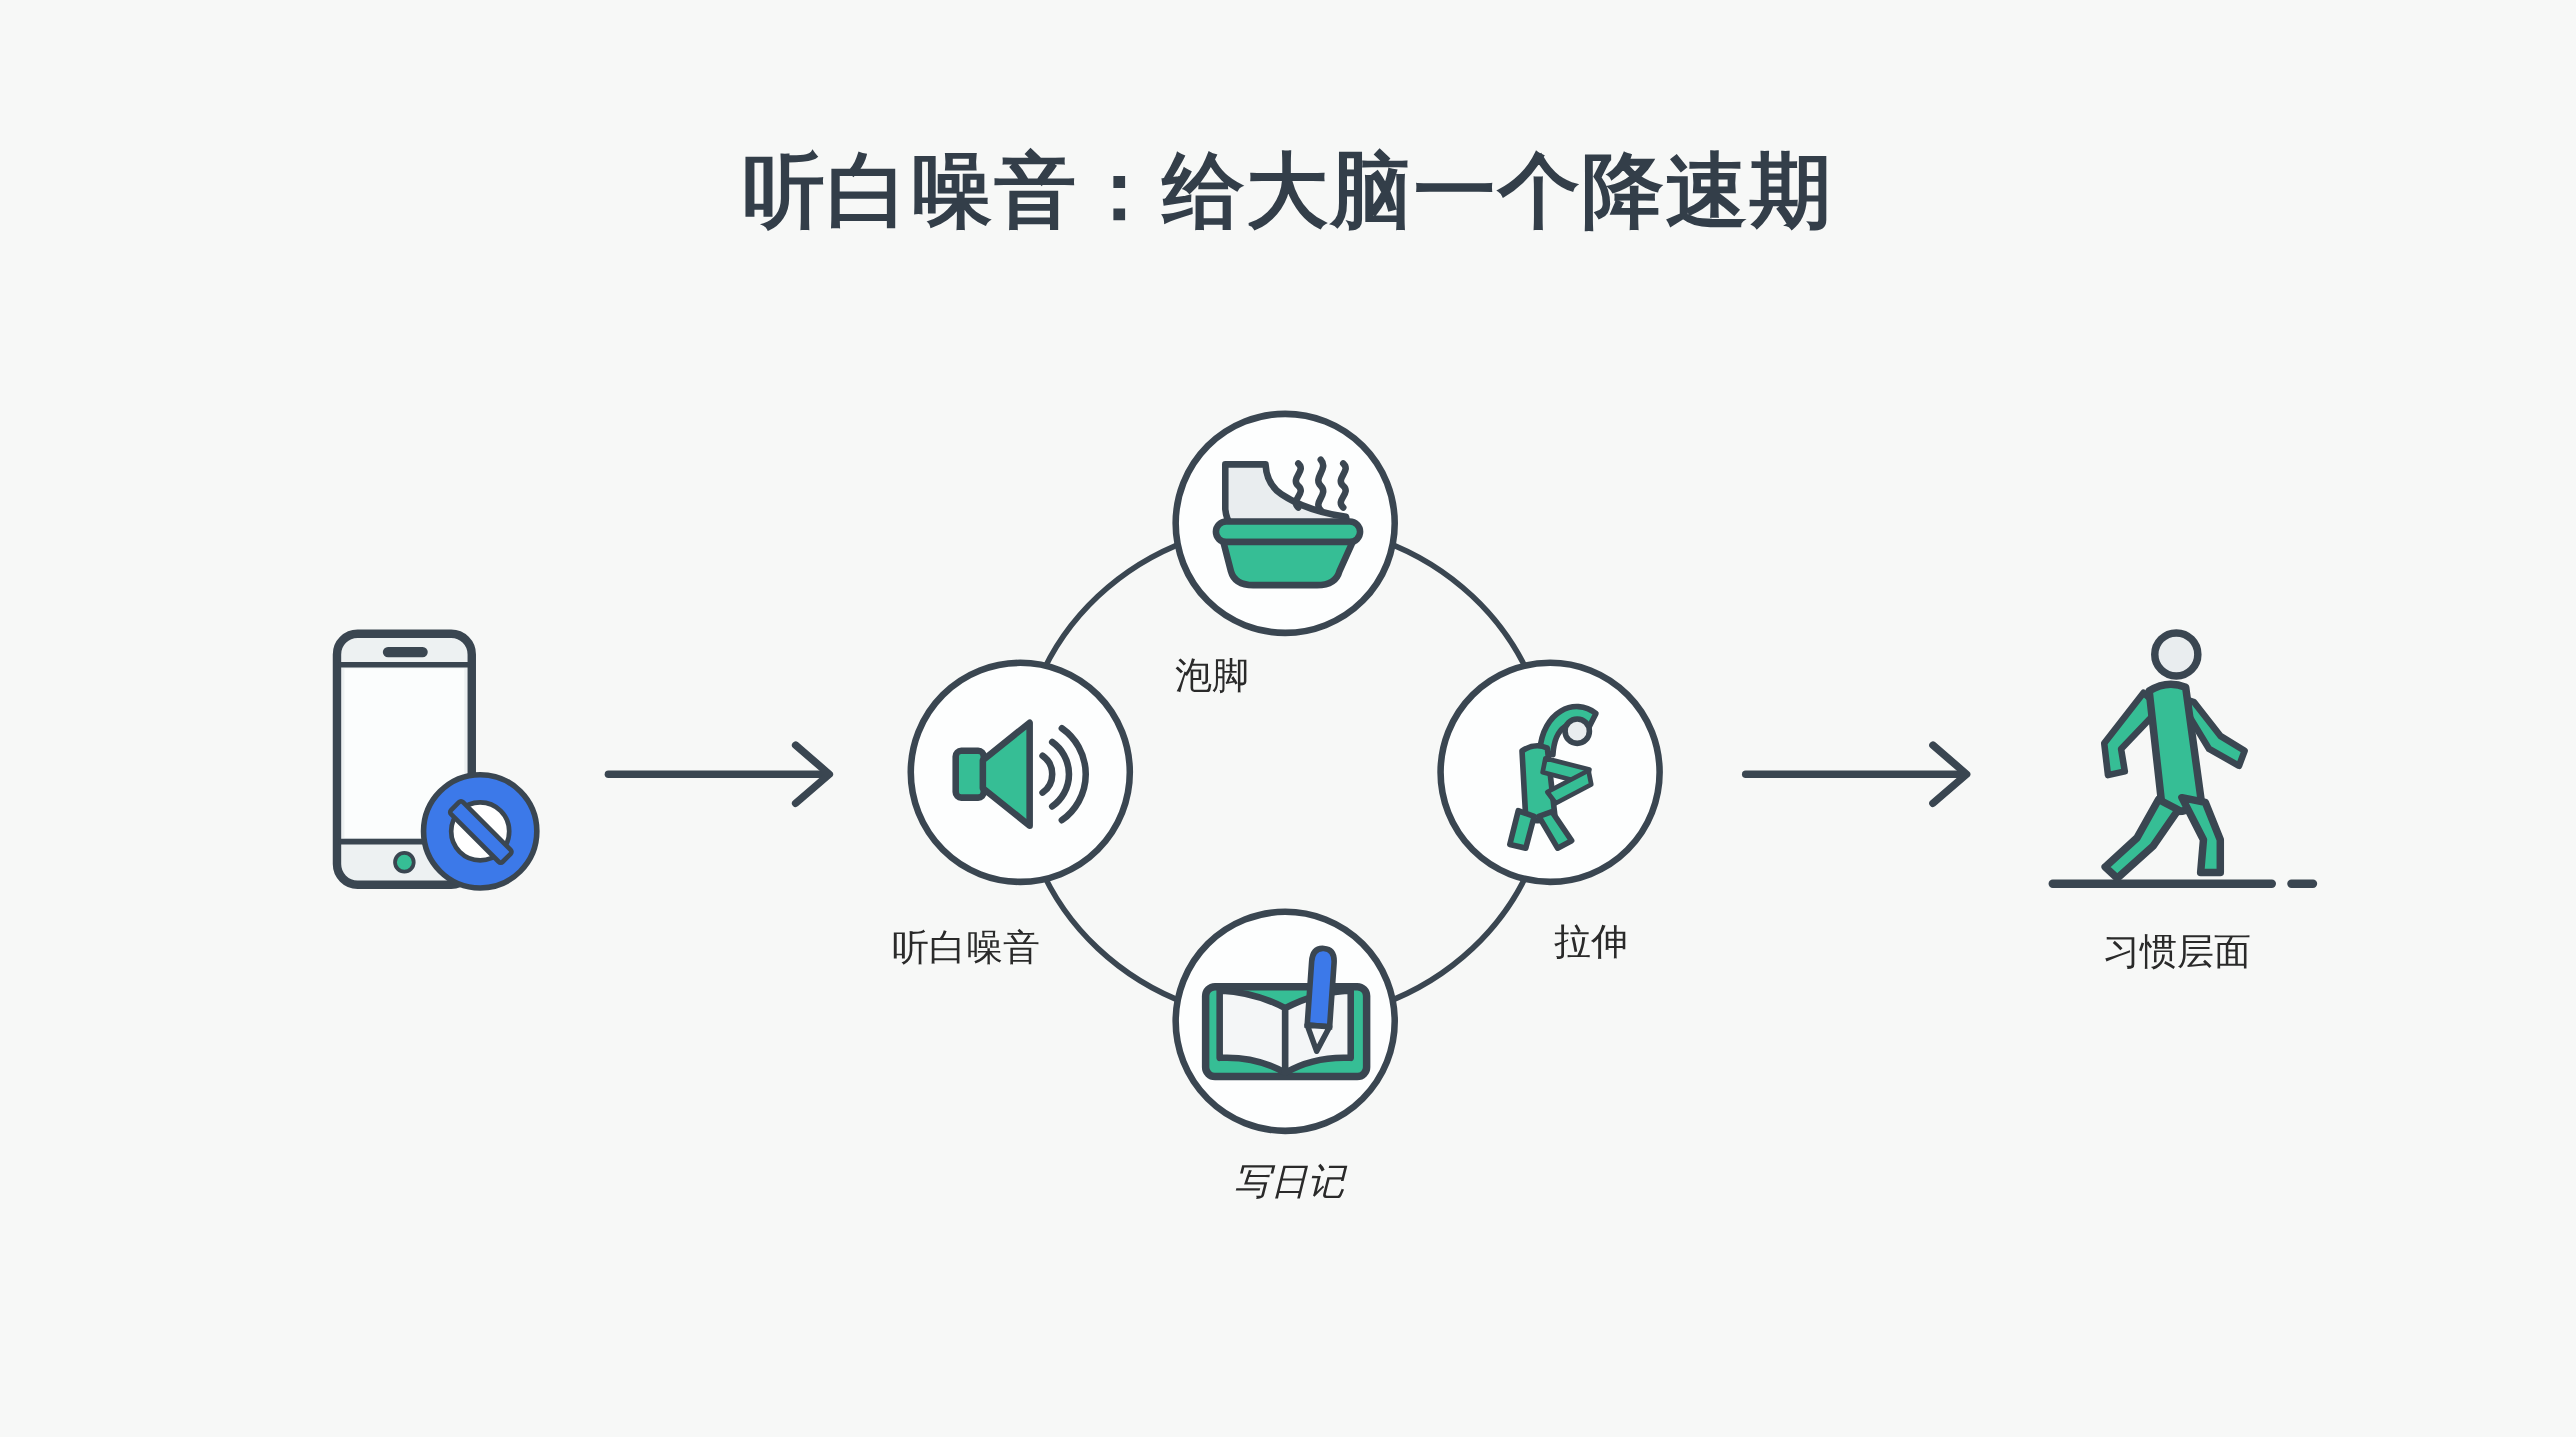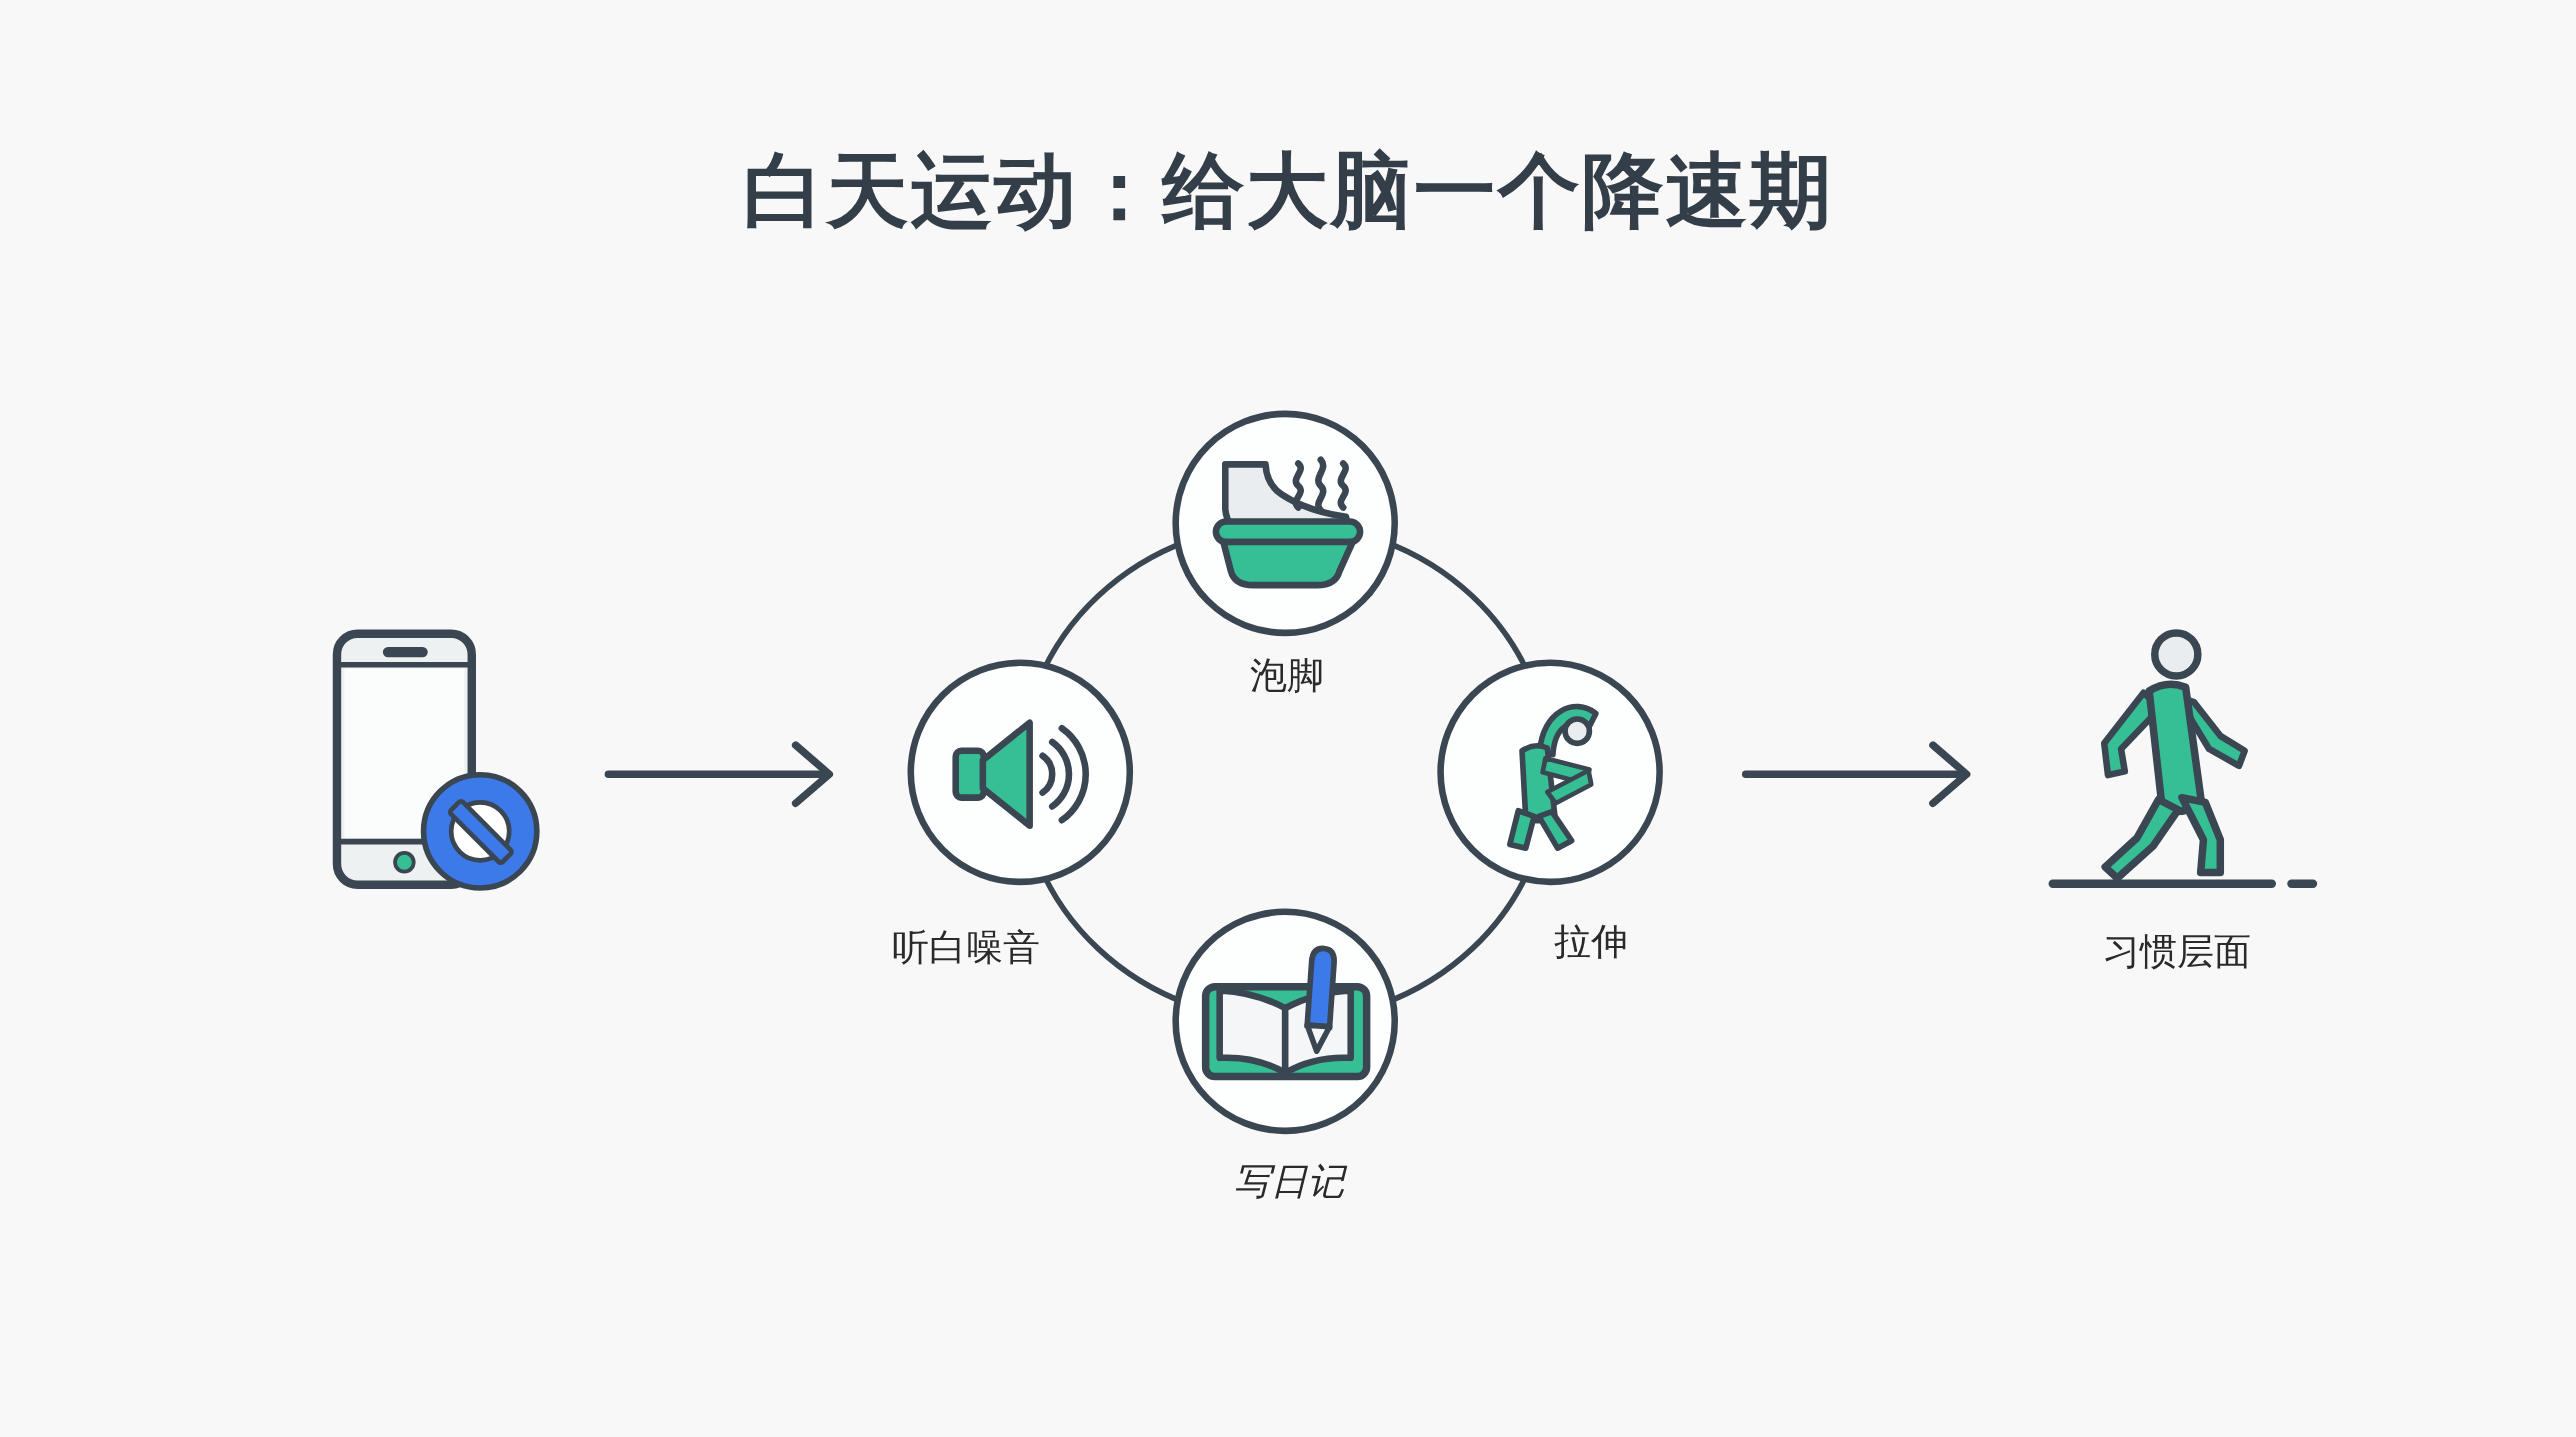--- a/index.html
+++ b/index.html
@@ -14,21 +14,21 @@
   .title{
     position:absolute;left:1288px;top:137px;transform:translateX(-50%);
     font-size:82px;font-weight:700;color:#333E49;letter-spacing:1.9px;white-space:nowrap;
   }
   .lbl{
     position:absolute;transform:translateX(-50%);
     font-size:37px;font-weight:500;color:#2A2A2A;white-space:nowrap;
   }
   .lbl-start{left:442px;top:923px;}
   .lbl-noise{left:966px;top:923px;text-align:center;}
-  .lbl-bath{left:1287px;top:651px;}
+  .lbl-bath{left:1212px;top:651px;}
   .lbl-stretch{left:1591px;top:917px;}
   .lbl-diary{left:1289px;top:1157px;font-style:italic;}
   .lbl-day{left:2177px;top:927px;}
 </style>
 </head>
 <body>
 
 <div class="canvas">
 
   <svg class="art" width="2576" height="1438" viewBox="0 0 2752 1536">
@@ -113,21 +113,21 @@
       <path d="M2306 854 L2327 865 L2300 904 L2262 938 L2249 926 L2283 895 Z" fill="#36BE95" stroke-width="8"></path>
       <path d="M2331 852 L2356 857 L2372 897 L2372 932 L2351 932 L2354 897 Z" fill="#36BE95" stroke-width="8"></path>
       <circle cx="2325" cy="699" r="23" fill="#E9EDEF" stroke-width="8"></circle>
       <g stroke="#3A4651" stroke-width="9" stroke-linecap="round">
         <path d="M2193 944 H2427"></path>
         <path d="M2448 944 H2471"></path>
       </g>
     </g>
   </svg>
 
-  <div class="title">白天运动：给大脑一个降速期</div>
+  <div class="title">听白噪音：给大脑一个降速期</div>
 
   <div class="lbl lbl-bath">泡脚</div>
   <div class="lbl lbl-stretch">拉伸</div>
   <div class="lbl lbl-diary">写日记</div>
   <div class="lbl lbl-noise">听白噪音</div>
   <div class="lbl lbl-day">习惯层面</div>
 
 </div>
 
 

